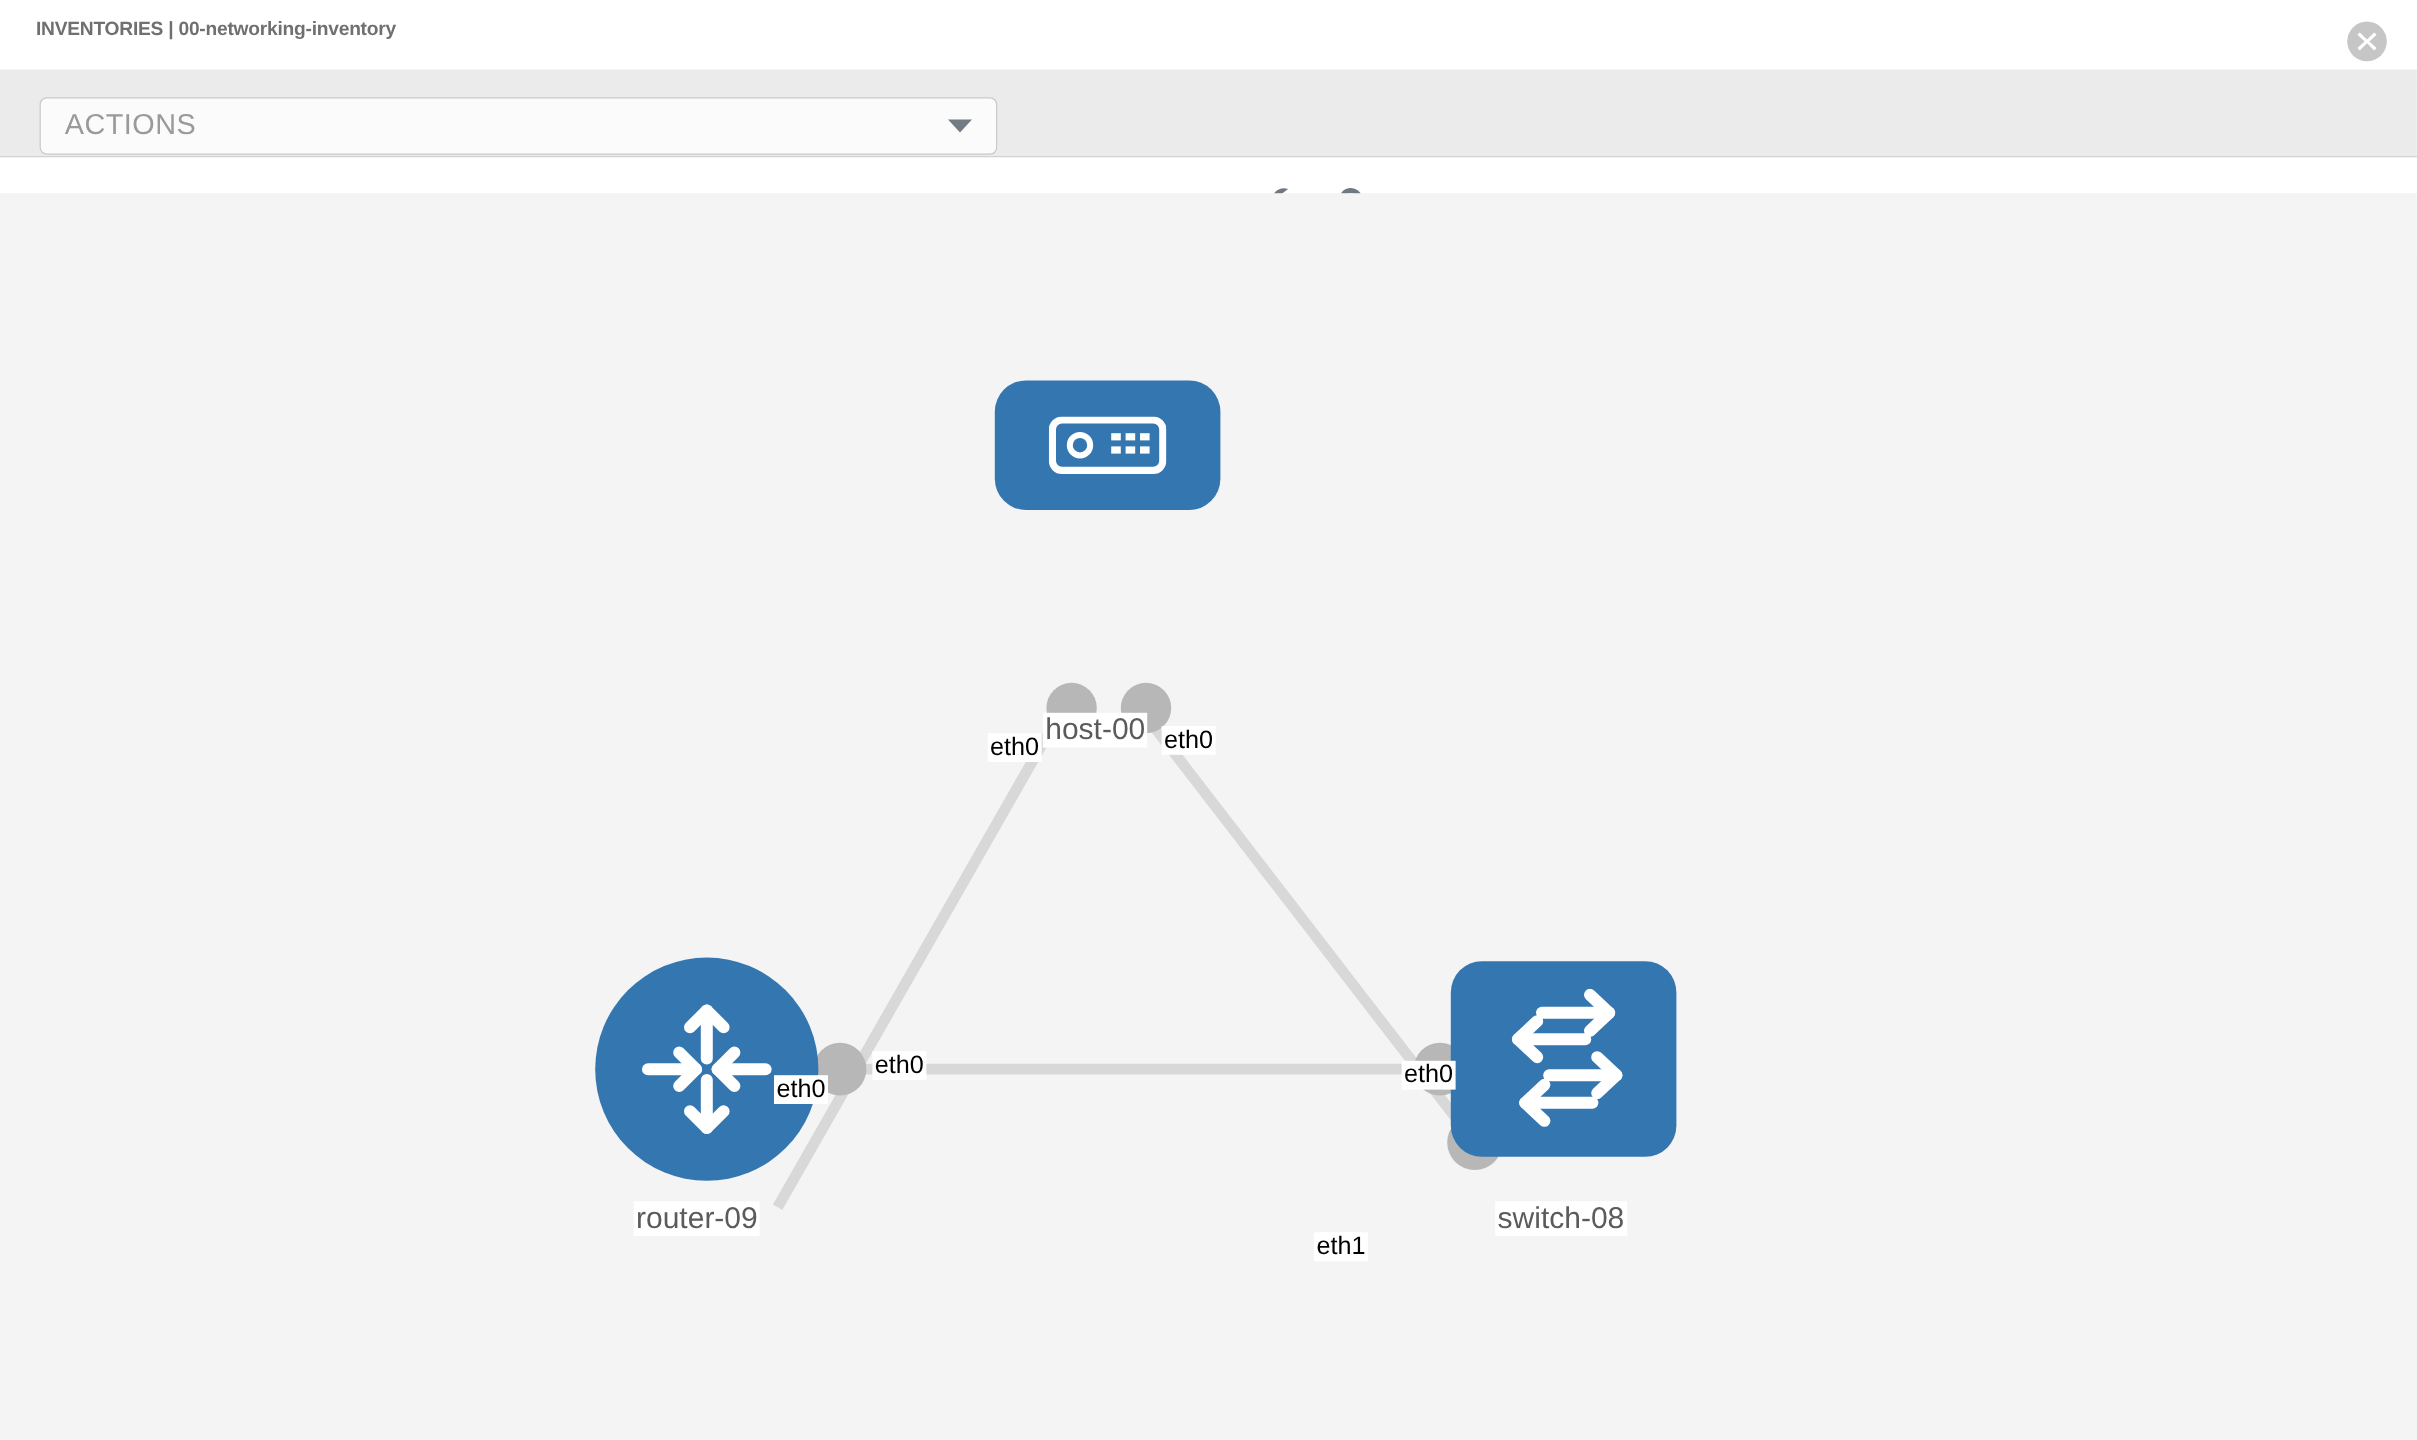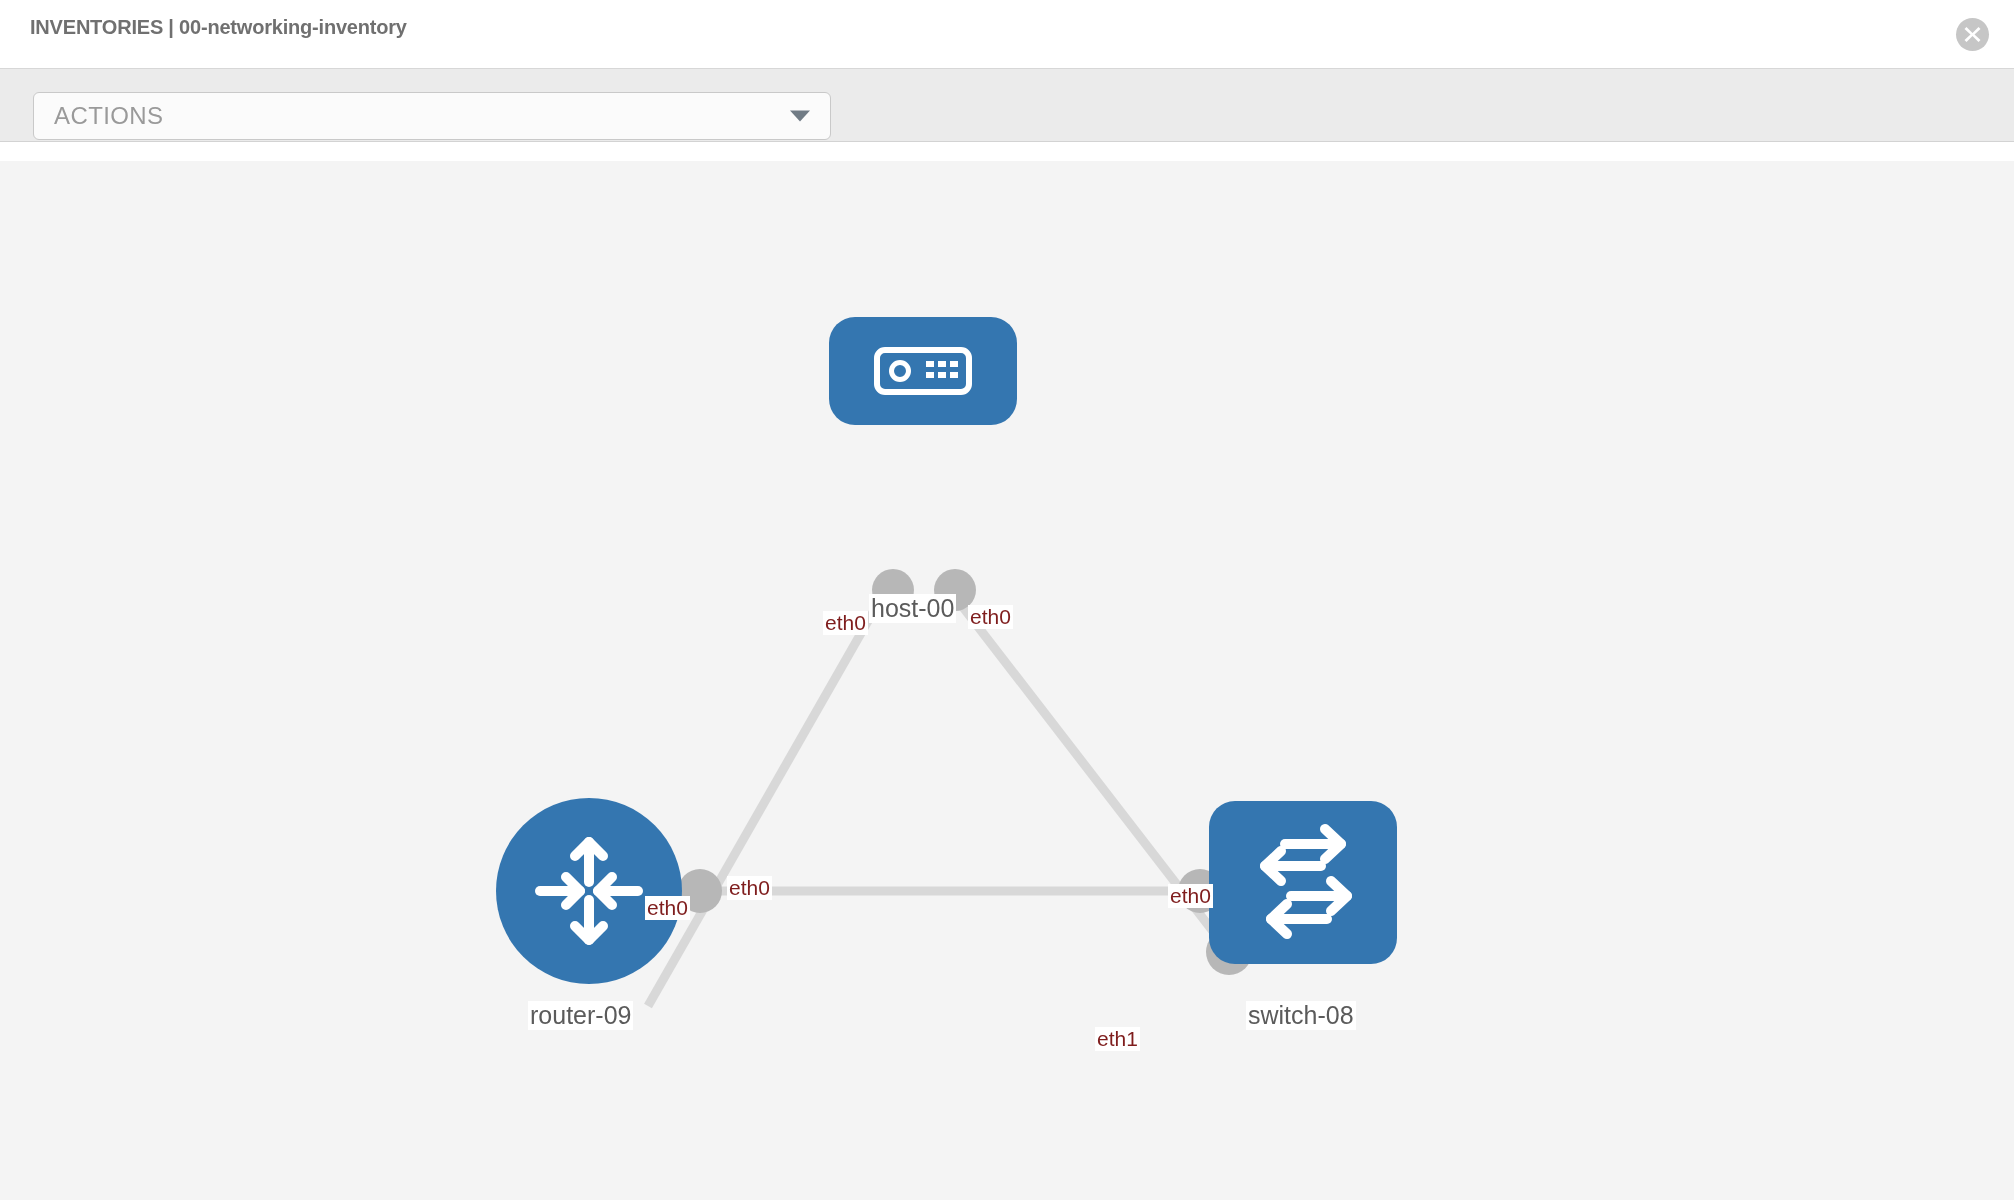--- a/index.html
+++ b/index.html
@@ -22,42 +22,42 @@
     width: 2014px;
     height: 69px;
     background: #ffffff;
     border-bottom: 1px solid #d7d7d7;
     box-sizing: border-box;
   }
   #page-title {
     position: absolute;
     left: 30px;
     top: 16px;
-    font-size: 20px;
+    font-size: 16px;
     font-weight: bold;
     color: #707070;
     letter-spacing: -0.2px;
     white-space: nowrap;
   }
   #close-btn {
     position: absolute;
     right: 25px;
     top: 18px;
     width: 33px;
     height: 33px;
     border-radius: 50%;
     background: #c6c6c6;
     cursor: pointer;
   }
   #close-btn svg { display:block; }
 
   
   #toolbar {
     position: absolute;
-    left: 0; top: 69px;
+    left: 0; top: 58px;
     width: 2014px;
     height: 73px;
     background: #ebebeb;
     border-bottom: 1px solid #d3d3d3;
     box-sizing: border-box;
   }
   .select-box {
     position: absolute;
     background: #fbfbfb;
     border: 1px solid #c9c9c9;
@@ -138,21 +138,21 @@
     position: absolute;
     font-size: 25px;
     color: #5b5b5b;
     background: #ffffff;
     white-space: nowrap;
     padding: 0 2px;
   }
   .edge-label {
     position: absolute;
     font-size: 21px;
-    color: #7f1d1d;
+    color: #000000;
     background: #ffffff;
     white-space: nowrap;
     padding: 0 2px;
   }
   .port {
     position: absolute;
     background: #b7b7b7;
     border-radius: 50%;
   }
 

